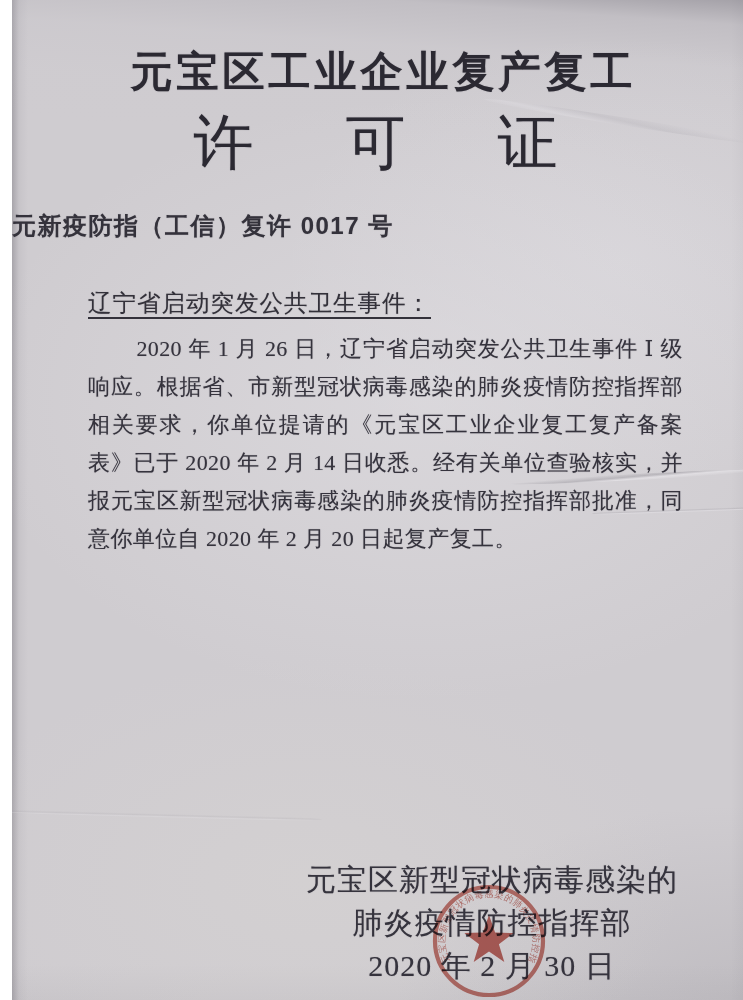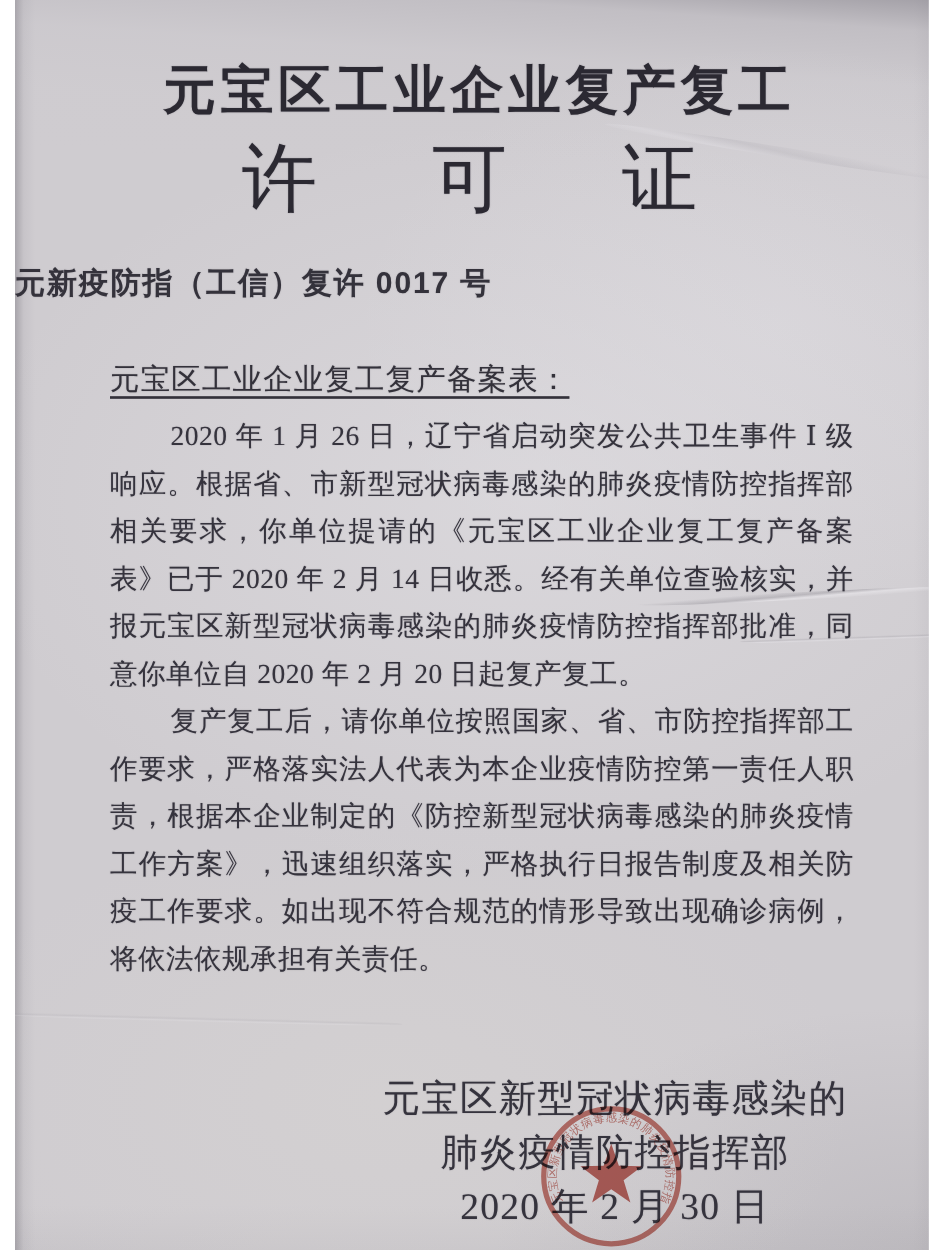--- a/index.html
+++ b/index.html
@@ -123,25 +123,24 @@
   <div class="crease crease-topright"></div>
   <div class="crease crease-right"></div>
   <div class="crease crease-right-2"></div>
   <div class="crease crease-bottomleft"></div>
 
   <div class="doc-title-1">元宝区工业企业复产复工</div>
   <div class="doc-title-2">许　可　证</div>
 
   <div class="doc-number">元新疫防指（工信）复许 0017 号</div>
 
-  <div class="addressee"><span>元宝区工业企业复工复产备案表：</span></div>
+  <div class="addressee"><span>辽宁省启动突发公共卫生事件：</span></div>
 
   <div class="doc-body">
     <p><span>2020 年 1 月 26 日，辽宁省启动突发公共卫生事件 Ⅰ 级响应。根据省、市新型冠状病毒感染的肺炎疫情防控指挥部相关要求，你单位提请的《元宝区工业企业复工复产备案表》已于</span><span class="blank-underline">&nbsp;2020&nbsp;</span><span>年</span><span class="blank-underline">&nbsp;2&nbsp;</span><span>月</span><span class="blank-underline">&nbsp;14&nbsp;</span><span>日收悉。经有关单位查验核实，并报元宝区新型冠状病毒感染的肺炎疫情防控指挥部批准，同意你单位自</span><span class="blank-underline">&nbsp;2020&nbsp;</span><span>年</span><span class="blank-underline">&nbsp;2&nbsp;</span><span>月</span><span class="blank-underline">&nbsp;20&nbsp;</span><span>日起复产复工。</span></p>
-    <p>复产复工后，请你单位按照国家、省、市防控指挥部工作要求，严格落实法人代表为本企业疫情防控第一责任人职责，根据本企业制定的《防控新型冠状病毒感染的肺炎疫情工作方案》，迅速组织落实，严格执行日报告制度及相关防疫工作要求。如出现不符合规范的情形导致出现确诊病例，将依法依规承担有关责任。</p>
   </div>
 
   <div class="signature">
     <div>元宝区新型冠状病毒感染的</div>
     <div>肺炎疫情防控指挥部</div>
     <div>2020 年 2 月 30 日</div>
   </div>
 
   <svg class="seal" viewBox="0 0 130 130" xmlns="http://www.w3.org/2000/svg">
     <defs>

